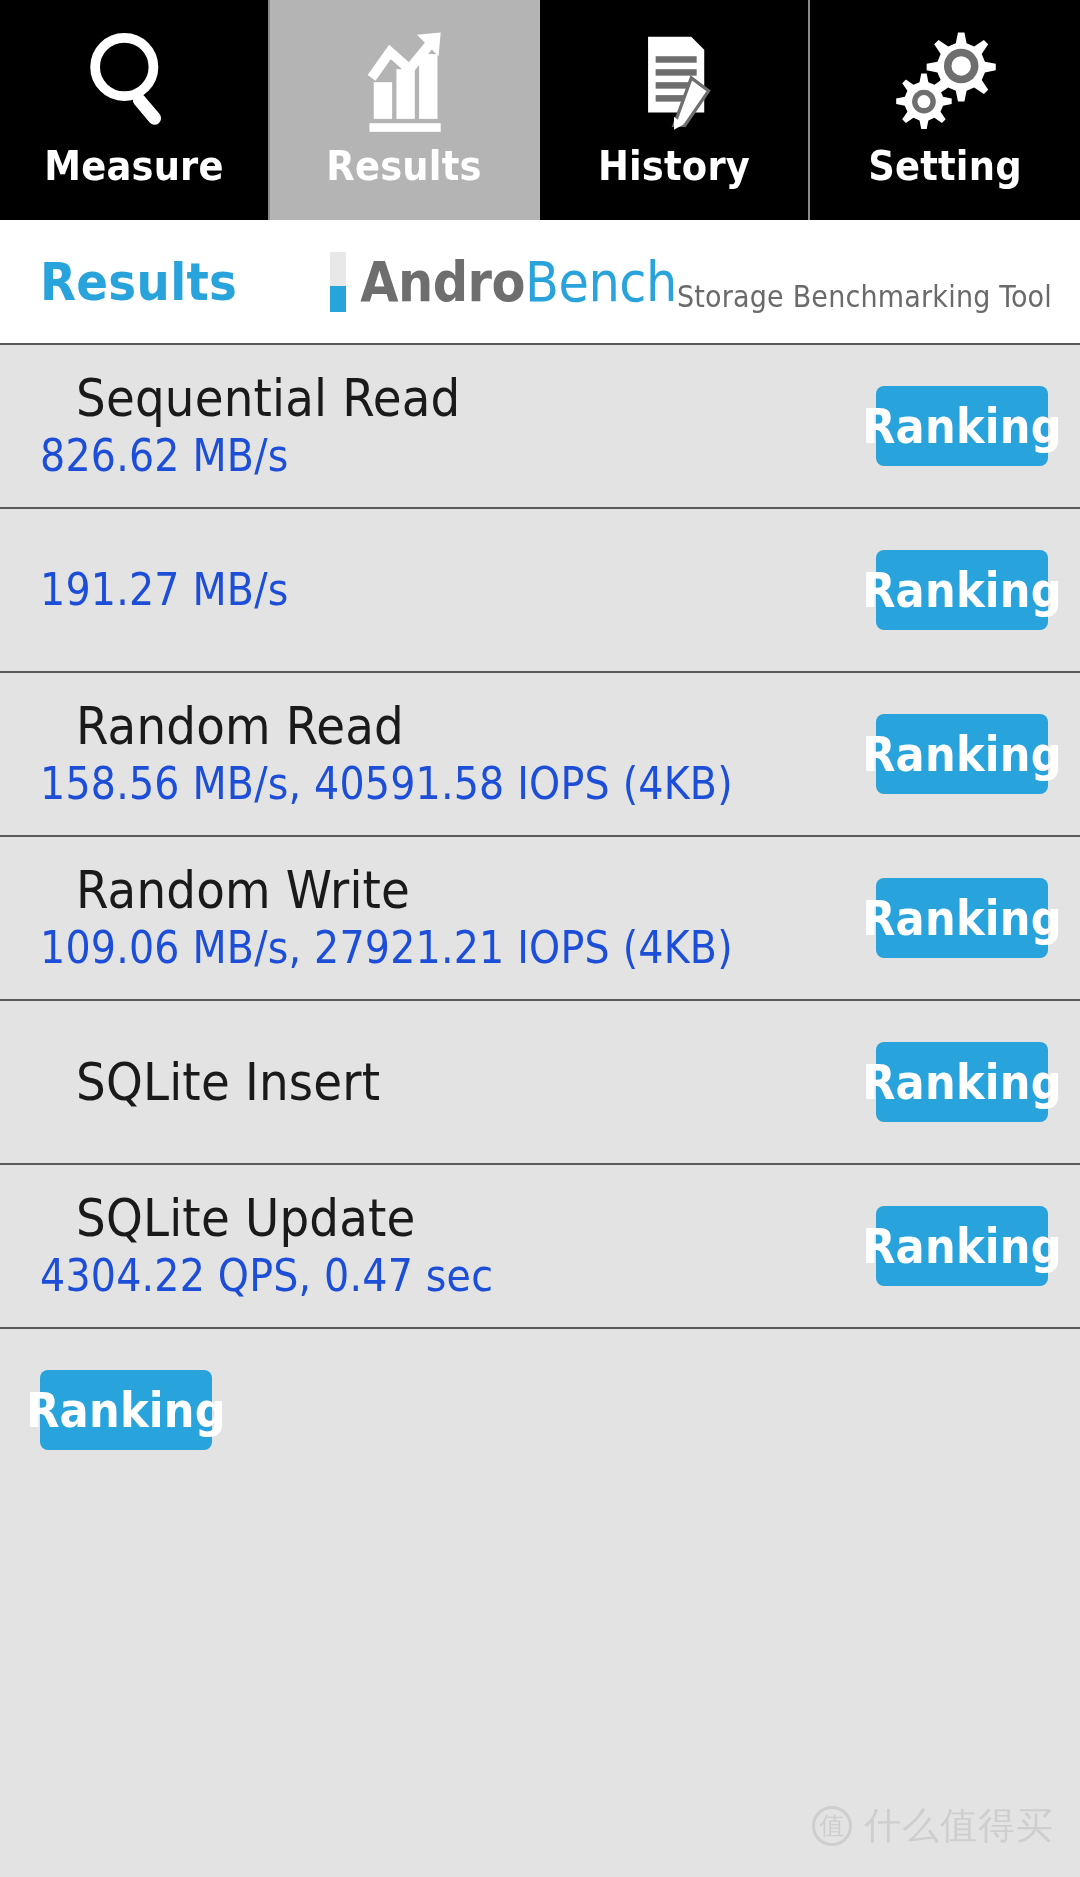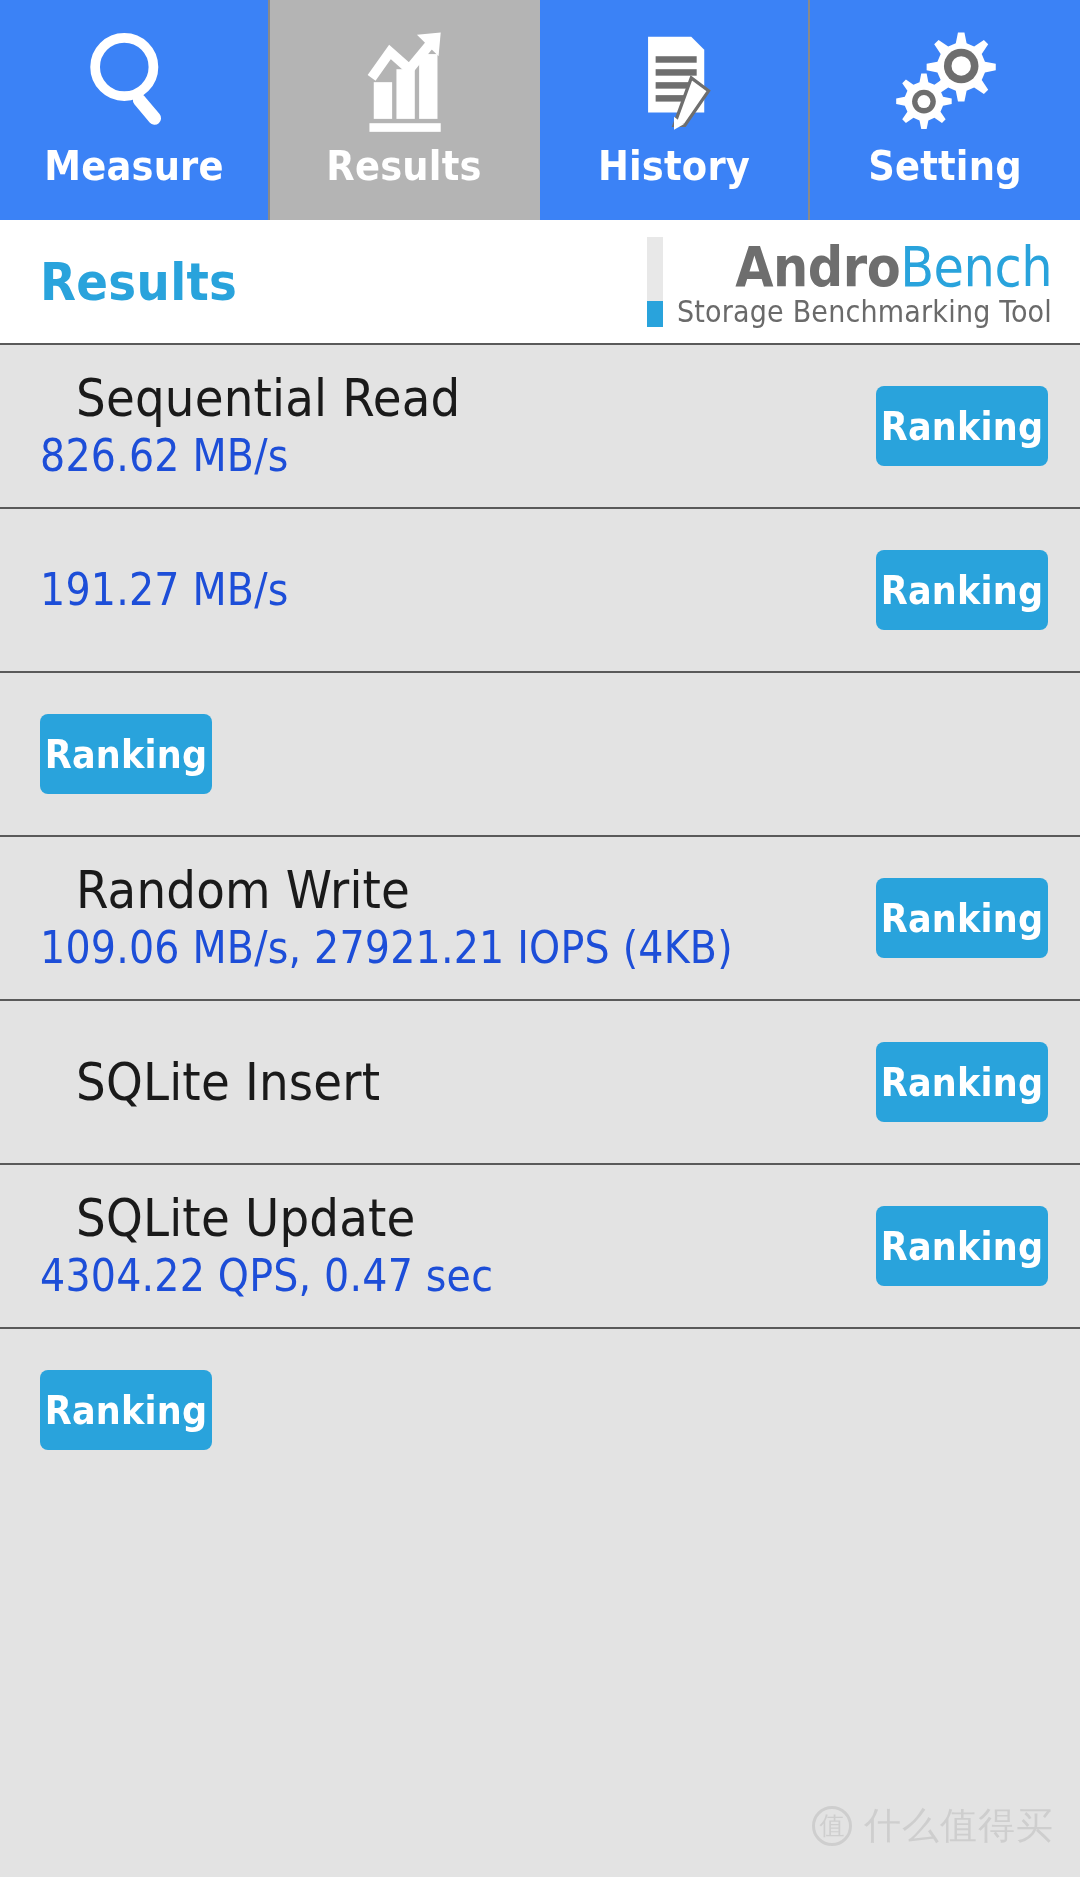--- a/index.html
+++ b/index.html
@@ -10,21 +10,21 @@
     overflow: hidden;
   }
   .screen { position: relative; width: 1080px; height: 1877px; background: #e3e3e3; }
 
   
   .tabbar { display: flex; width: 1080px; height: 220px; background: #6e6e6e; }
   .tab {
     flex: 1 1 25%; position: relative;
     display: flex; flex-direction: column;
     align-items: center; justify-content: flex-start;
-    background: #3b82f6;
+    background: #000000;
     border-right: 2px solid #8a8a8a;
     padding-top: 24px;
   }
   .tab:last-child { border-right: none; }
   .tab.active { background: #b4b4b4; border-right-color: #b4b4b4; }
   .tab .tab-icon {
     width: 120px; height: 112px;
     display: flex; align-items: center; justify-content: center;
   }
   .tab .tab-icon svg { display: block; }
@@ -50,21 +50,21 @@
     letter-spacing: .3px;
   }
   .brand {
     position: absolute; right: 28px; top: 50%;
     transform: translateY(-50%);
     display: flex; align-items: stretch;
   }
   .brand-bar { width: 16px; margin-right: 14px; display: flex; flex-direction: column; }
   .brand-bar .bar-top { flex: 1 1 auto; background: #e8e8e8; }
   .brand-bar .bar-bot { height: 26px; background: #29a3dc; }
-  .brand-text { display: flex; flex-direction: column; align-items: flex-end; }
+  .brand-text { display: flex; flex-direction: row; align-items: flex-end; }
   .brand-name { font-size: 55px; line-height: 60px; font-weight: 700; letter-spacing: -.5px; }
   .brand-name .b1 { color: #6e6e6e; }
   .brand-name .b2 { color: #29a3dc; font-weight: 400; }
   .brand-tag { font-size: 30px; color: #6a6a6a; line-height: 30px; letter-spacing: .2px; }
 
   
   .results { background: #e3e3e3; }
   .row {
     position: relative;
     height: 164px;
@@ -81,21 +81,21 @@
   .row-value {
     color: #1d4ed8; font-size: 44px; line-height: 56px;
     font-weight: 400; letter-spacing: .2px;
   }
   .ranking-btn {
     flex: 0 0 auto;
     width: 172px; height: 80px;
     background: #29a3dc; color: #ffffff;
     border: none; border-radius: 8px;
     font-family: inherit;
-    font-size: 39px; font-weight: 700;
+    font-size: 48px; font-weight: 700;
     letter-spacing: .2px;
     display: flex; align-items: center; justify-content: center;
     cursor: pointer;
   }
 
   
   .watermark {
     position: absolute; right: 26px; bottom: 26px;
     display: flex; align-items: center; gap: 12px;
     opacity: .45;
@@ -199,20 +199,24 @@
     </div>
 
     <div class="row">
       <div class="row-texts">
         <div class="row-value">191.27 MB/s</div>
       </div>
       <button class="ranking-btn">Ranking</button>
     </div>
 
     <div class="row">
+      <div class="row-texts">
+        <div class="row-title">Random Read</div>
+        <div class="row-value">158.56 MB/s, 40591.58 IOPS (4KB)</div>
+      </div>
       <button class="ranking-btn">Ranking</button>
     </div>
 
     <div class="row">
       <div class="row-texts">
         <div class="row-title">Random Write</div>
         <div class="row-value">109.06 MB/s, 27921.21 IOPS (4KB)</div>
       </div>
       <button class="ranking-btn">Ranking</button>
     </div>

